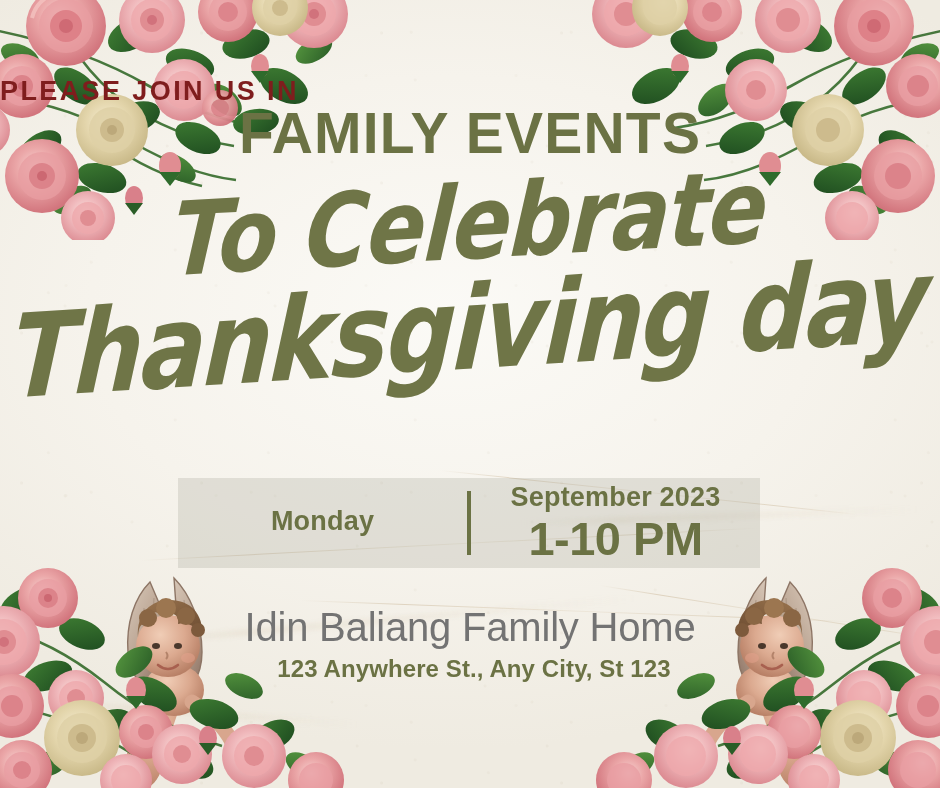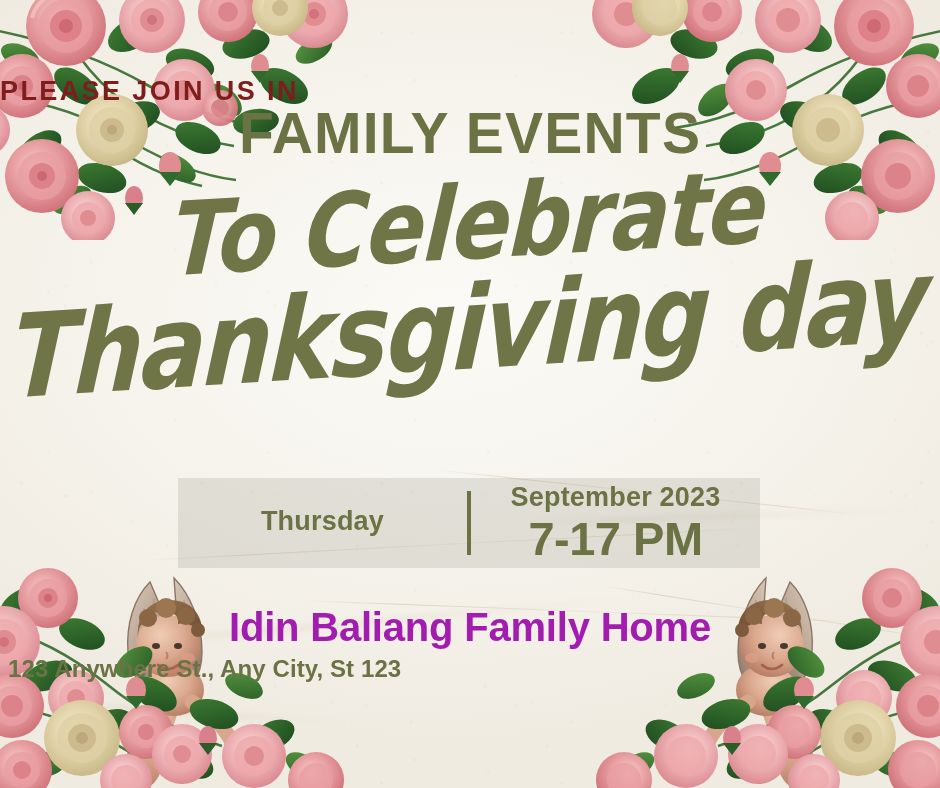--- a/index.html
+++ b/index.html
@@ -144,28 +144,29 @@
     background: #6b7244;
     flex: 0 0 auto;
   }
 
   
   .venue-name {
     position: absolute;
     top: 607px; left: 0; right: 0;
     text-align: center;
     font-size: 40px;
-    font-weight: bold;
+    font-weight: normal;
     letter-spacing: -.2px;
-    color: #a21caf;
+    color: #737373;
     line-height: 1;
   }
   .venue-address {
     position: absolute;
     top: 657px; left: 0; right: 0;
+    text-align: center;
     font-size: 24px;
     font-weight: bold;
     letter-spacing: .1px;
     color: #6b7244;
     line-height: 1;
     padding-left: 8px;
   }
 </style>
 </head>
 <body>
@@ -670,25 +671,25 @@
   <div class="eyebrow">PLEASE JOIN US IN</div>
   <div class="title-main">FAMILY EVENTS</div>
 
   <div class="script-wrap">
     <span class="script-line script-1">To Celebrate</span>
     <span class="script-line script-2">Thanksgiving day</span>
   </div>
 
   <div class="date-band">
     <div class="band-col">
-      <div class="band-top">Thursday</div>
+      <div class="band-top">Monday</div>
     </div>
     <div class="band-divider"></div>
     <div class="band-col">
       <div class="band-top">September 2023</div>
-      <div class="band-big">7-17 PM</div>
+      <div class="band-big">1-10 PM</div>
     </div>
   </div>
 
   <div class="venue-name">Idin Baliang Family Home</div>
   <div class="venue-address">123 Anywhere St., Any City, St 123</div>
 
 </div>
 
 </body></html>

